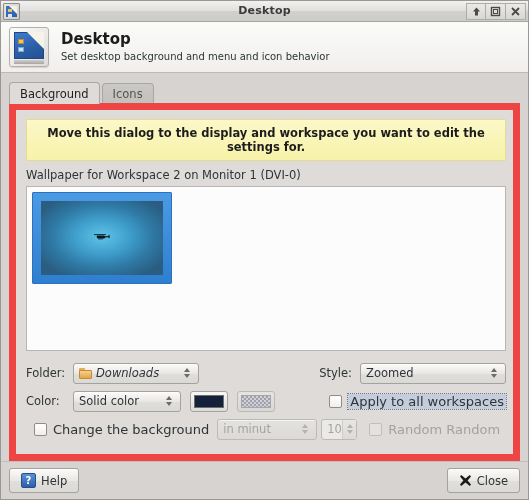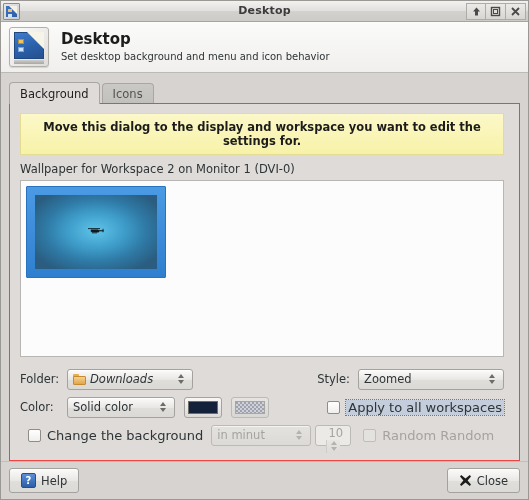--- a/index.html
+++ b/index.html
@@ -119,23 +119,23 @@
   .tab.active{
     height:22px;
     background:#dedbd8;
     color:#1f1f1f;
     border-color:#a9a7a3;
     margin-bottom:-1px;
     z-index:3;
   }
   .tab-page{
     flex:1 1 auto;min-height:0;
-    border:1px solid #ef4444;
+    border:7px solid #ef4444;
     background:#dedbd8;
-    padding:9px 15px 10px 10px;
+    padding:9px 7px 10px 10px;
     box-sizing:border-box;
     display:flex;flex-direction:column;
     position:relative;z-index:1;
   }
 
   
   .notice{
     flex:0 0 auto;
     background:linear-gradient(to bottom,#fcf8c8,#f7f2a8);
     border:1px solid #e4dc93;
@@ -245,21 +245,20 @@
       linear-gradient(45deg,#cfd1d8 25%,transparent 25%,transparent 75%,#cfd1d8 75%);
     background-size:4px 4px;
     background-position:0 0,2px 2px;
   }
 
   .spinbox{
     width:36px;height:21px;box-sizing:border-box;
     display:flex;align-items:center;margin-left:4px;
     border:1px solid #bcbab6;border-radius:3px;
     background:#eceae7;
-    flex-direction:column;
   }
   .spinbox .val{flex:1;padding-left:5px;font-size:11.5px;color:#a5a39f;}
   .spinbox .btns{
     width:13px;height:100%;flex:0 0 13px;
     display:flex;flex-direction:column;align-items:center;justify-content:center;gap:2px;
     border-left:1px solid #cfcdc9;
     background:linear-gradient(to bottom,#e8e6e3,#ddd BB);
     background:linear-gradient(to bottom,#e8e6e3,#dddbd8);
   }
   .spinbox .btns .up{width:0;height:0;border-left:3px solid transparent;border-right:3px solid transparent;border-bottom:4px solid #b4b2ae;}

